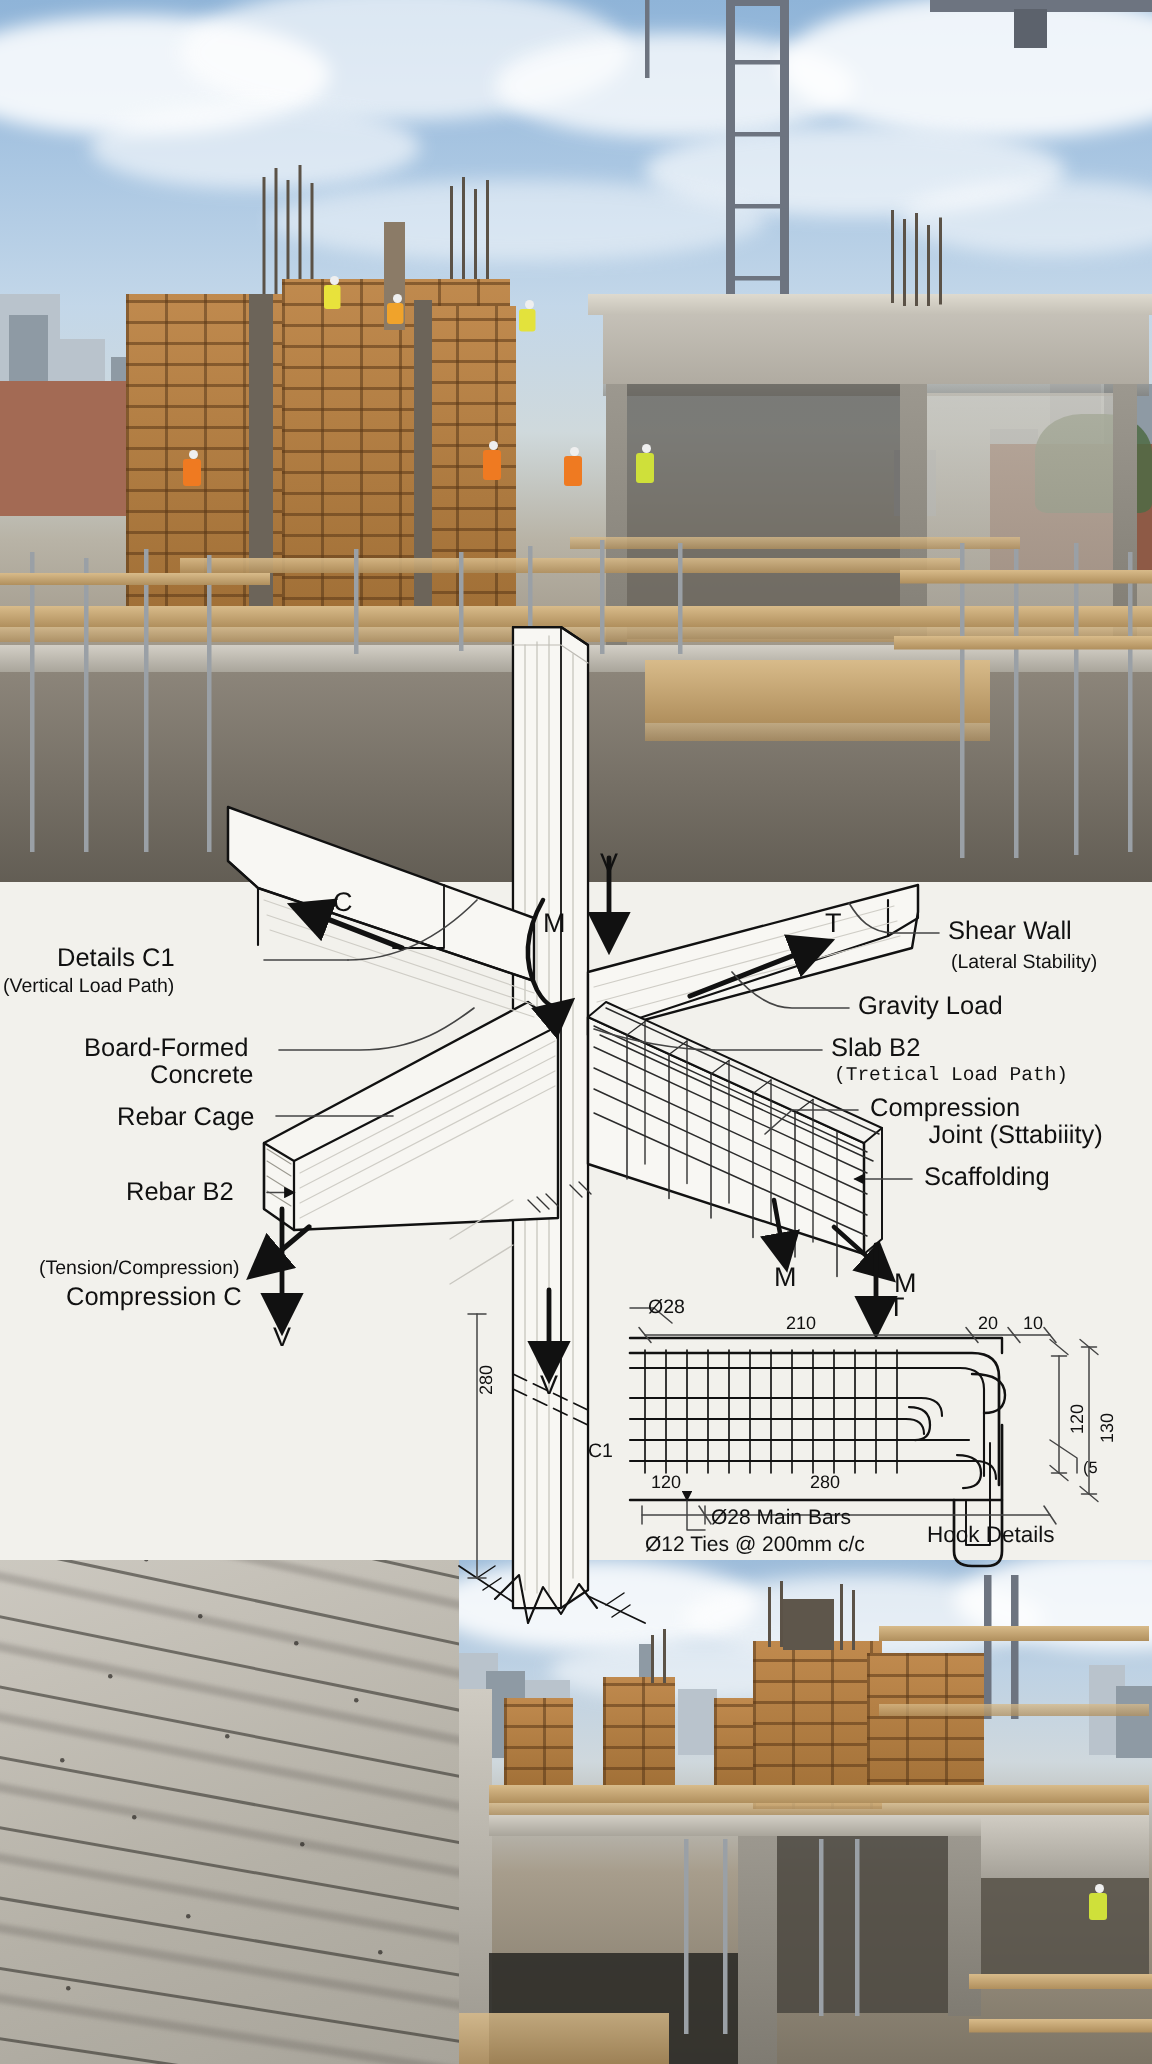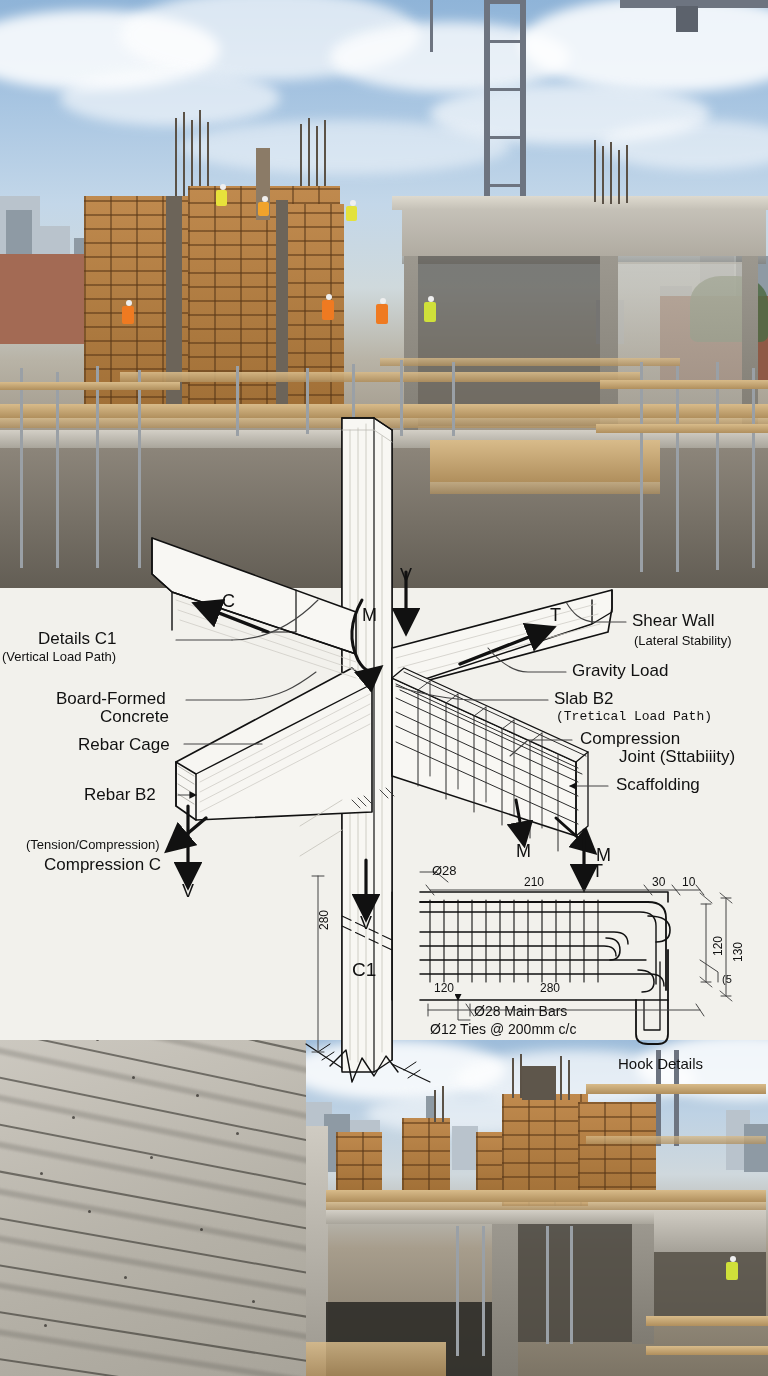--- a/index.html
+++ b/index.html
@@ -545,41 +545,41 @@
     <span>M</span></div>
   <div class="lbl force" style="left:592px;top:862px;">
     <span>T</span></div>
 
   <div class="lbl dim" style="left:432px;top:864px;font-size:13px;">
     <span>Ø28</span></div>
 
   <div class="lbl dim" style="left:524px;top:876px;">
     <span>210</span></div>
   <div class="lbl dim" style="left:652px;top:876px;">
-    <span>30</span></div>
+    <span>20</span></div>
   <div class="lbl dim" style="left:682px;top:876px;">
     <span>10</span></div>
 
   <div class="lbl dim-v" style="left:712px;top:956px;">
     <span>120</span></div>
   <div class="lbl dim-v" style="left:732px;top:962px;">
     <span>130</span></div>
 
   <div class="lbl dim" style="left:434px;top:982px;">
     <span>120</span></div>
   <div class="lbl dim" style="left:540px;top:982px;">
     <span>280</span></div>
   <div class="lbl dim" style="left:722px;top:974px;font-size:11px;">
     <span>(5</span></div>
 
   <div class="lbl note" style="left:474px;top:1004px;">
     <span>Ø28 Main Bars</span></div>
   <div class="lbl note" style="left:430px;top:1022px;">
     <span>Ø12 Ties @ 200mm c/c</span></div>
-  <div class="lbl note" style="left:618px;top:1056px;font-size:15px;">
+  <div class="lbl note" style="left:618px;top:1016px;font-size:15px;">
     <span>Hook Details</span></div>
 
-  <div class="lbl" style="left:352px;top:960px;font-size:19px;">
+  <div class="lbl" style="left:352px;top:960px;font-size:13px;padding-left:40px;">
     <span>C1</span></div>
   <div class="lbl dim-v" style="left:318px;top:930px;">
     <span>280</span></div>
 
 </div>
 
 </body></html>

